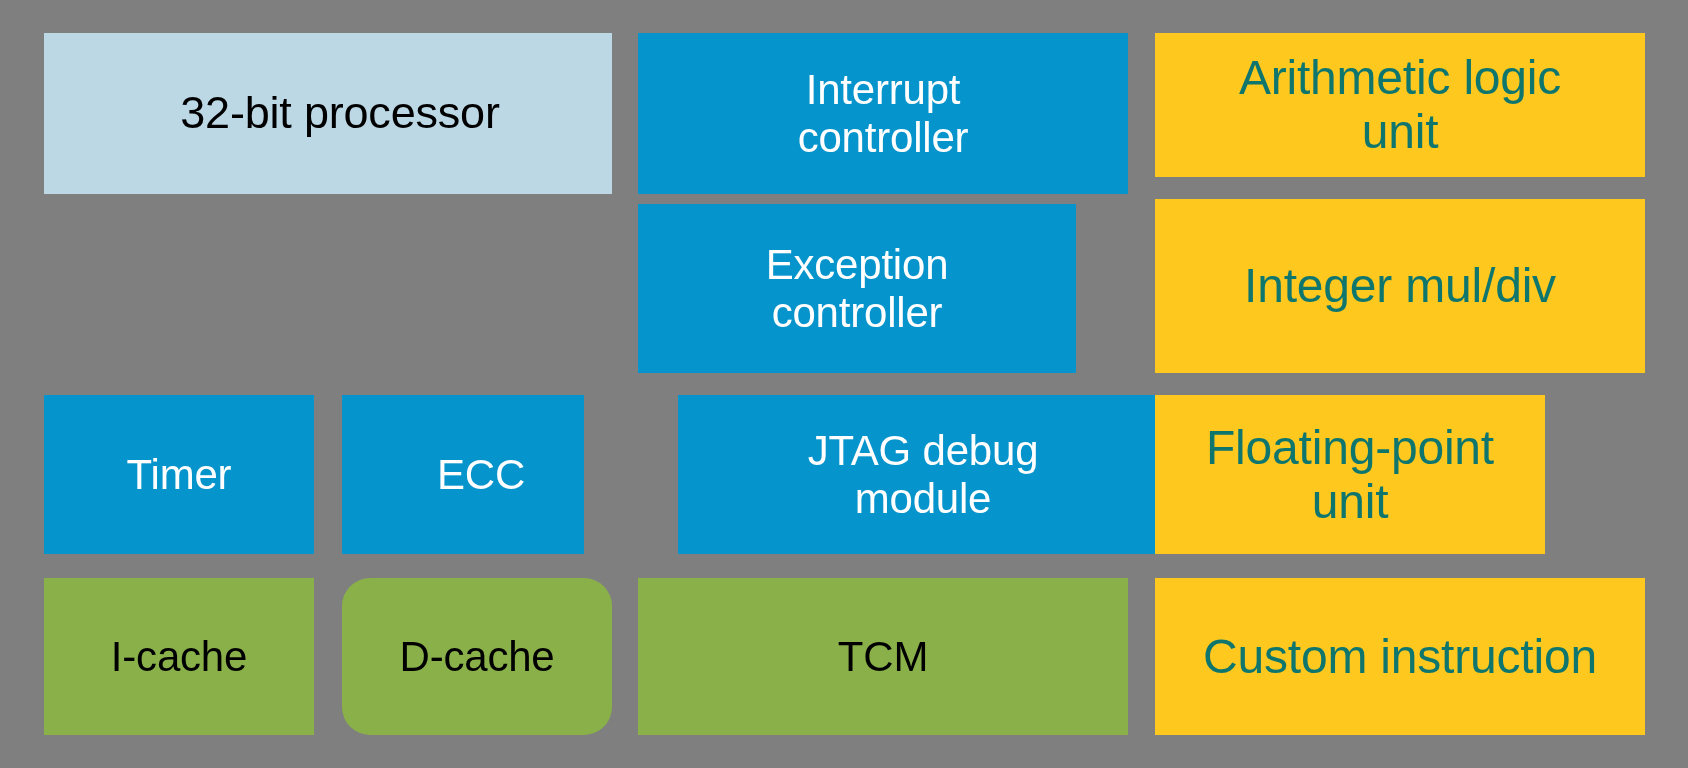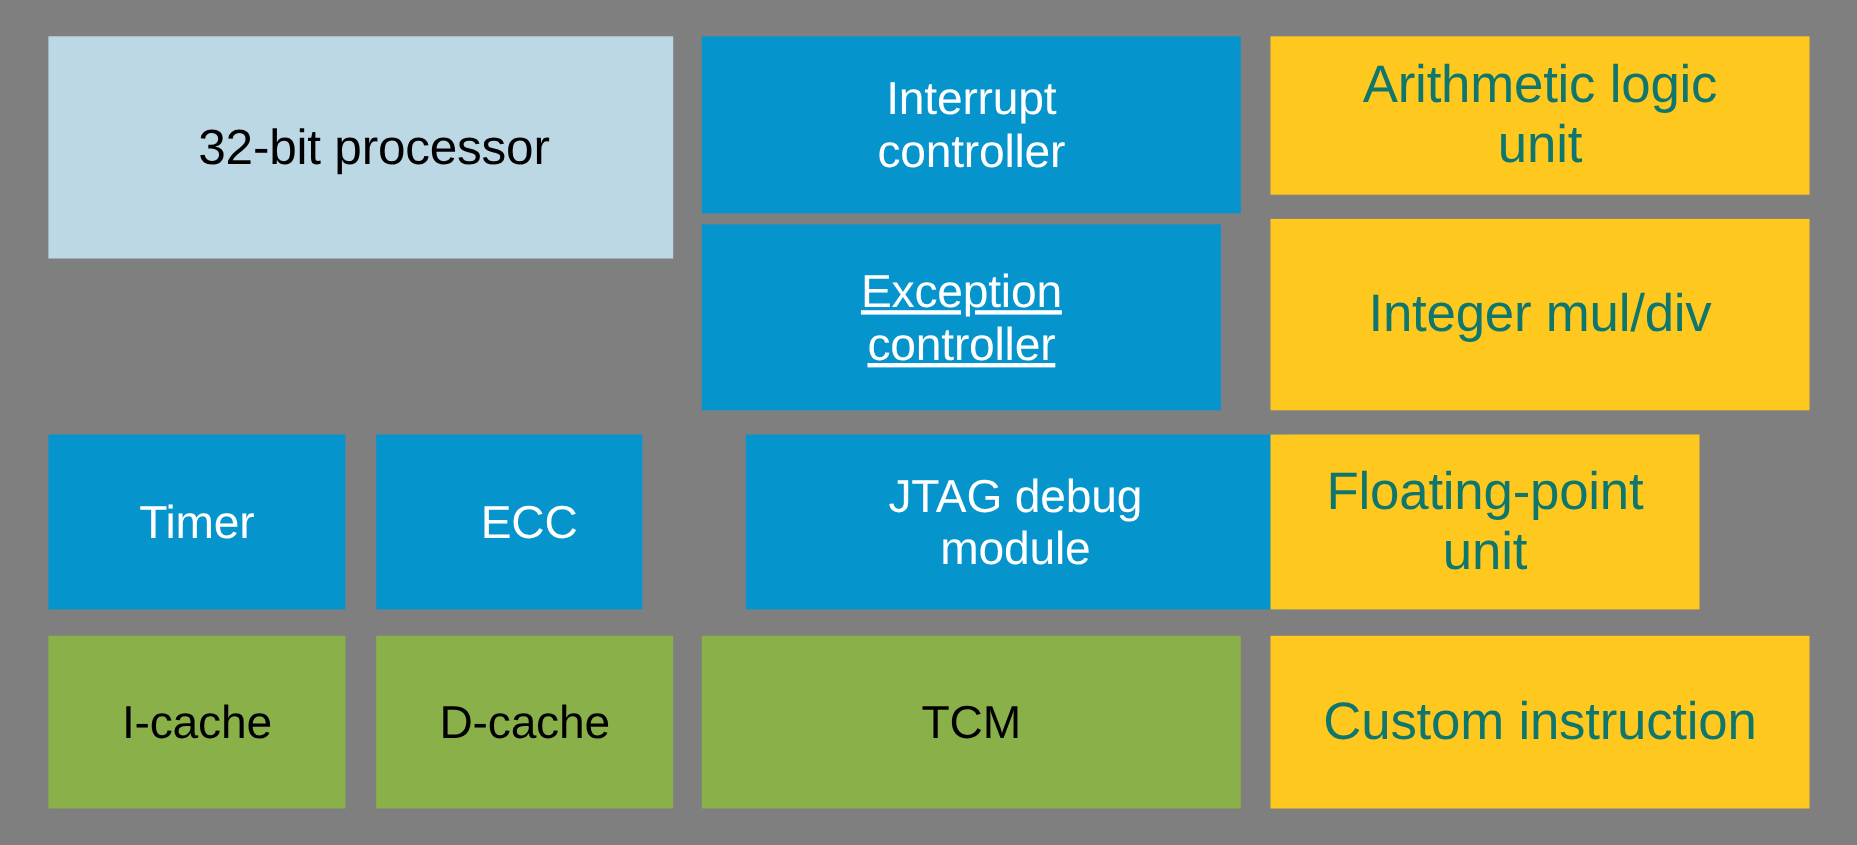--- a/index.html
+++ b/index.html
@@ -29,30 +29,30 @@
   }
   .b-processor { background: #bcd8e5; color: #000000; font-size: 45px; }
   .b-blue      { background: #0694cc; color: #ffffff; font-size: 42px; }
   .b-yellow    { background: #ffc81f; color: #0f766e; font-size: 48px; }
   .b-green     { background: #8ab049; color: #000000; font-size: 42px; }
 </style>
 </head>
 <body>
 
 <div id="canvas" style="--bg: #7f7f7f;">
-    <div class="block b-processor" style="left: 44px; top: 33px; width: 568px; height: 202px; padding-left: 32px;">32-bit processor</div>
+    <div class="block b-processor" style="left: 44px; top: 33px; width: 568px; height: 161px; padding-left: 32px;">32-bit processor</div>
     <div class="block b-blue" style="left: 638px; top: 33px; width: 490px; height: 161px;">Interrupt
 controller</div>
     <div class="block b-yellow" style="left: 1155px; top: 33px; width: 490px; height: 144px;">Arithmetic logic
 unit</div>
-    <div class="block b-blue" style="left: 638px; top: 204px; width: 472px; height: 169px; text-decoration: underline;">Exception
+    <div class="block b-blue" style="left: 638px; top: 204px; width: 438px; height: 169px;">Exception
 controller</div>
     <div class="block b-yellow" style="left: 1155px; top: 199px; width: 490px; height: 174px;">Integer mul/div</div>
     <div class="block b-blue" style="left: 44px; top: 395px; width: 270px; height: 159px;">Timer</div>
     <div class="block b-blue" style="left: 342px; top: 395px; width: 242px; height: 159px; padding-left: 44px;">ECC</div>
     <div class="block b-blue" style="left: 638px; top: 395px; width: 490px; height: 159px; margin-left: 40px;">JTAG debug
 module</div>
     <div class="block b-yellow" style="left: 1155px; top: 395px; width: 390px; height: 159px;">Floating-point unit</div>
     <div class="block b-green" style="left: 44px; top: 578px; width: 270px; height: 157px;">I-cache</div>
-    <div class="block b-green" style="left: 342px; top: 578px; width: 270px; height: 157px;">D-cache</div>
+    <div class="block b-green" style="left: 342px; top: 578px; width: 270px; height: 157px; border-radius: 28px;">D-cache</div>
     <div class="block b-green" style="left: 638px; top: 578px; width: 490px; height: 157px;">TCM</div>
     <div class="block b-yellow" style="left: 1155px; top: 578px; width: 490px; height: 157px;">Custom instruction</div>
   </div>
 
 </body></html>

